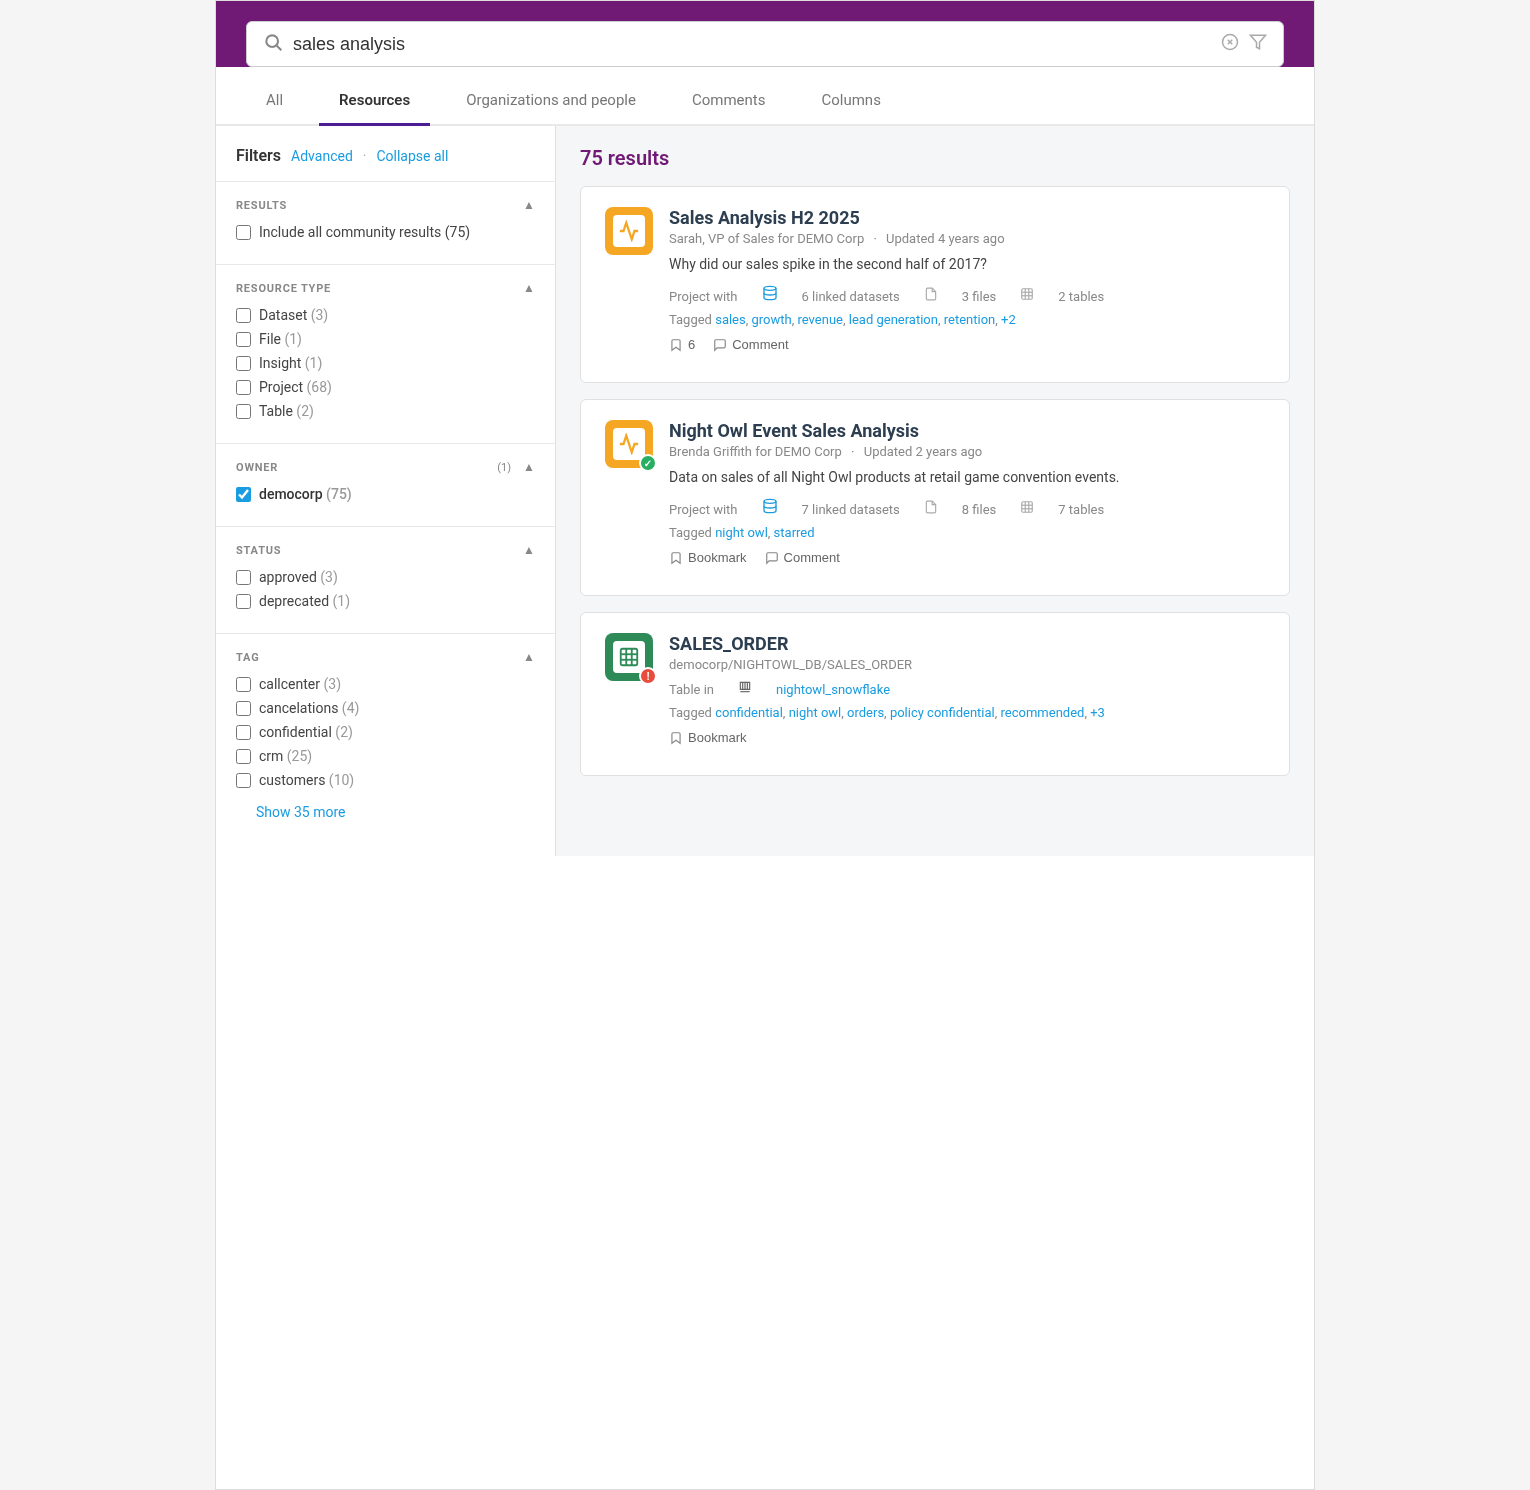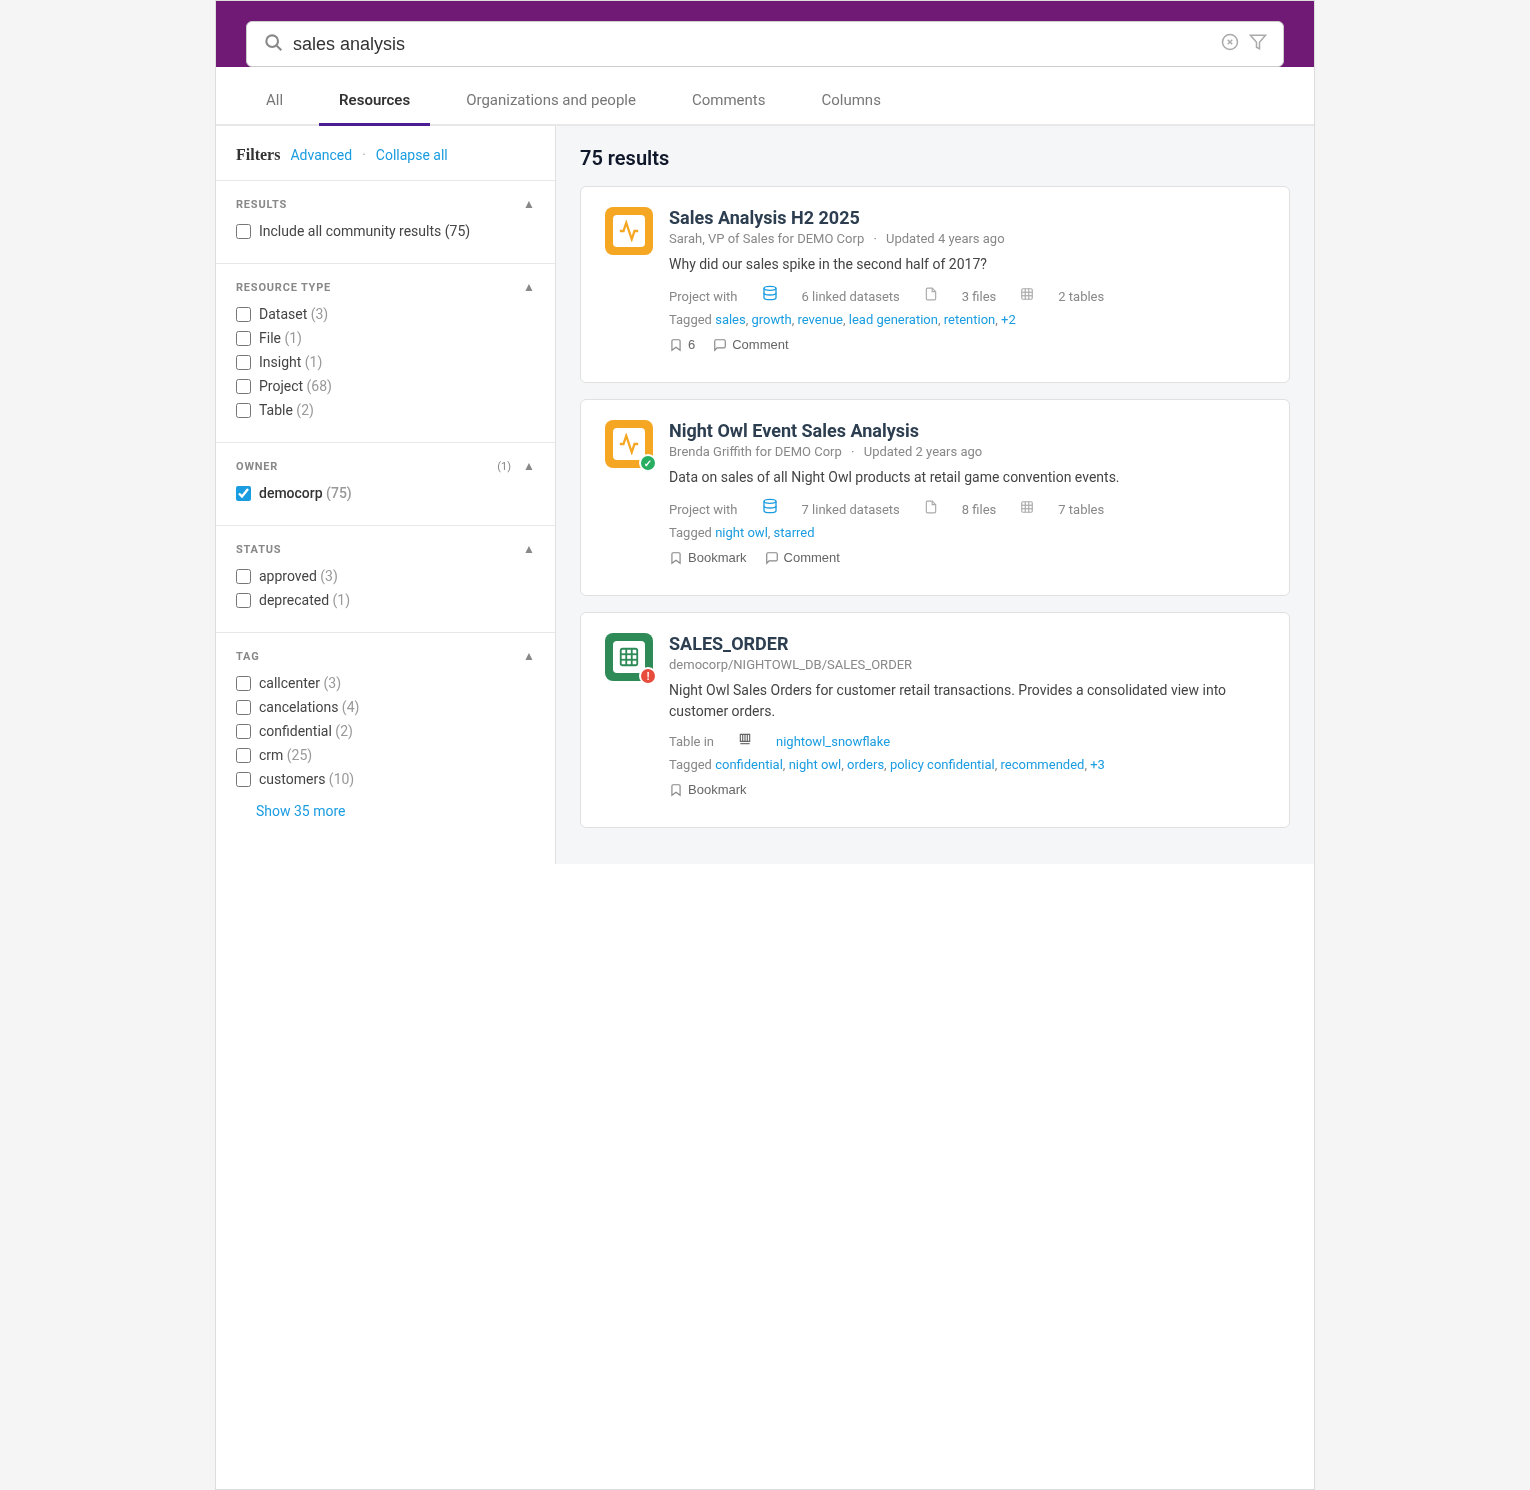--- a/index.html
+++ b/index.html
@@ -97,21 +97,20 @@
     .filters-header {
       display: flex;
       align-items: center;
       gap: 10px;
       padding: 0 20px 16px;
     }
     .filters-title {
       font-size: 16px;
       font-weight: 600;
       color: #333;
-      font-family: Liberation Serif, serif;
     }
     .filters-advanced {
       font-size: 14px;
       color: #1a9ce0;
       cursor: pointer;
       text-decoration: none;
     }
     .filters-dot {
       color: #aaa;
       font-size: 14px;
@@ -183,21 +182,21 @@
     }
 
     
     .results-area {
       flex: 1;
       padding: 20px 24px;
     }
     .results-count {
       font-size: 20px;
       font-weight: 600;
-      color: #0f172a;
+      color: #701a75;
       margin-bottom: 16px;
     }
 
     
     .result-card {
       background: #fff;
       border: 1px solid #e0e0e0;
       border-radius: 6px;
       padding: 20px 24px;
       margin-bottom: 16px;
@@ -610,21 +609,20 @@
                 <line x1="15" y1="3" x2="15" y2="21"></line>
               </svg>
             </div>
             <div class="card-icon-badge red">!</div>
           </div>
           <div class="card-main">
             <div class="card-title">SALES_ORDER</div>
             <div class="card-subtitle">
               <span>democorp/NIGHTOWL_DB/SALES_ORDER</span>
             </div>
-            <div class="card-description">Night Owl Sales Orders for customer retail transactions. Provides a consolidated view into customer orders.</div>
             <div class="card-meta">
               <span>Table in</span>
               <span>
                 <svg width="14" height="14" viewBox="0 0 24 24" fill="none" stroke="#666" stroke-width="2">
                   <path d="M4 20h16"></path>
                     <path d="M4 4h16v12H4z"></path>
                     <line x1="8" y1="4" x2="8" y2="16"></line>
                     <line x1="12" y1="4" x2="12" y2="16"></line>
                     <line x1="16" y1="4" x2="16" y2="16"></line>
                 </svg>

